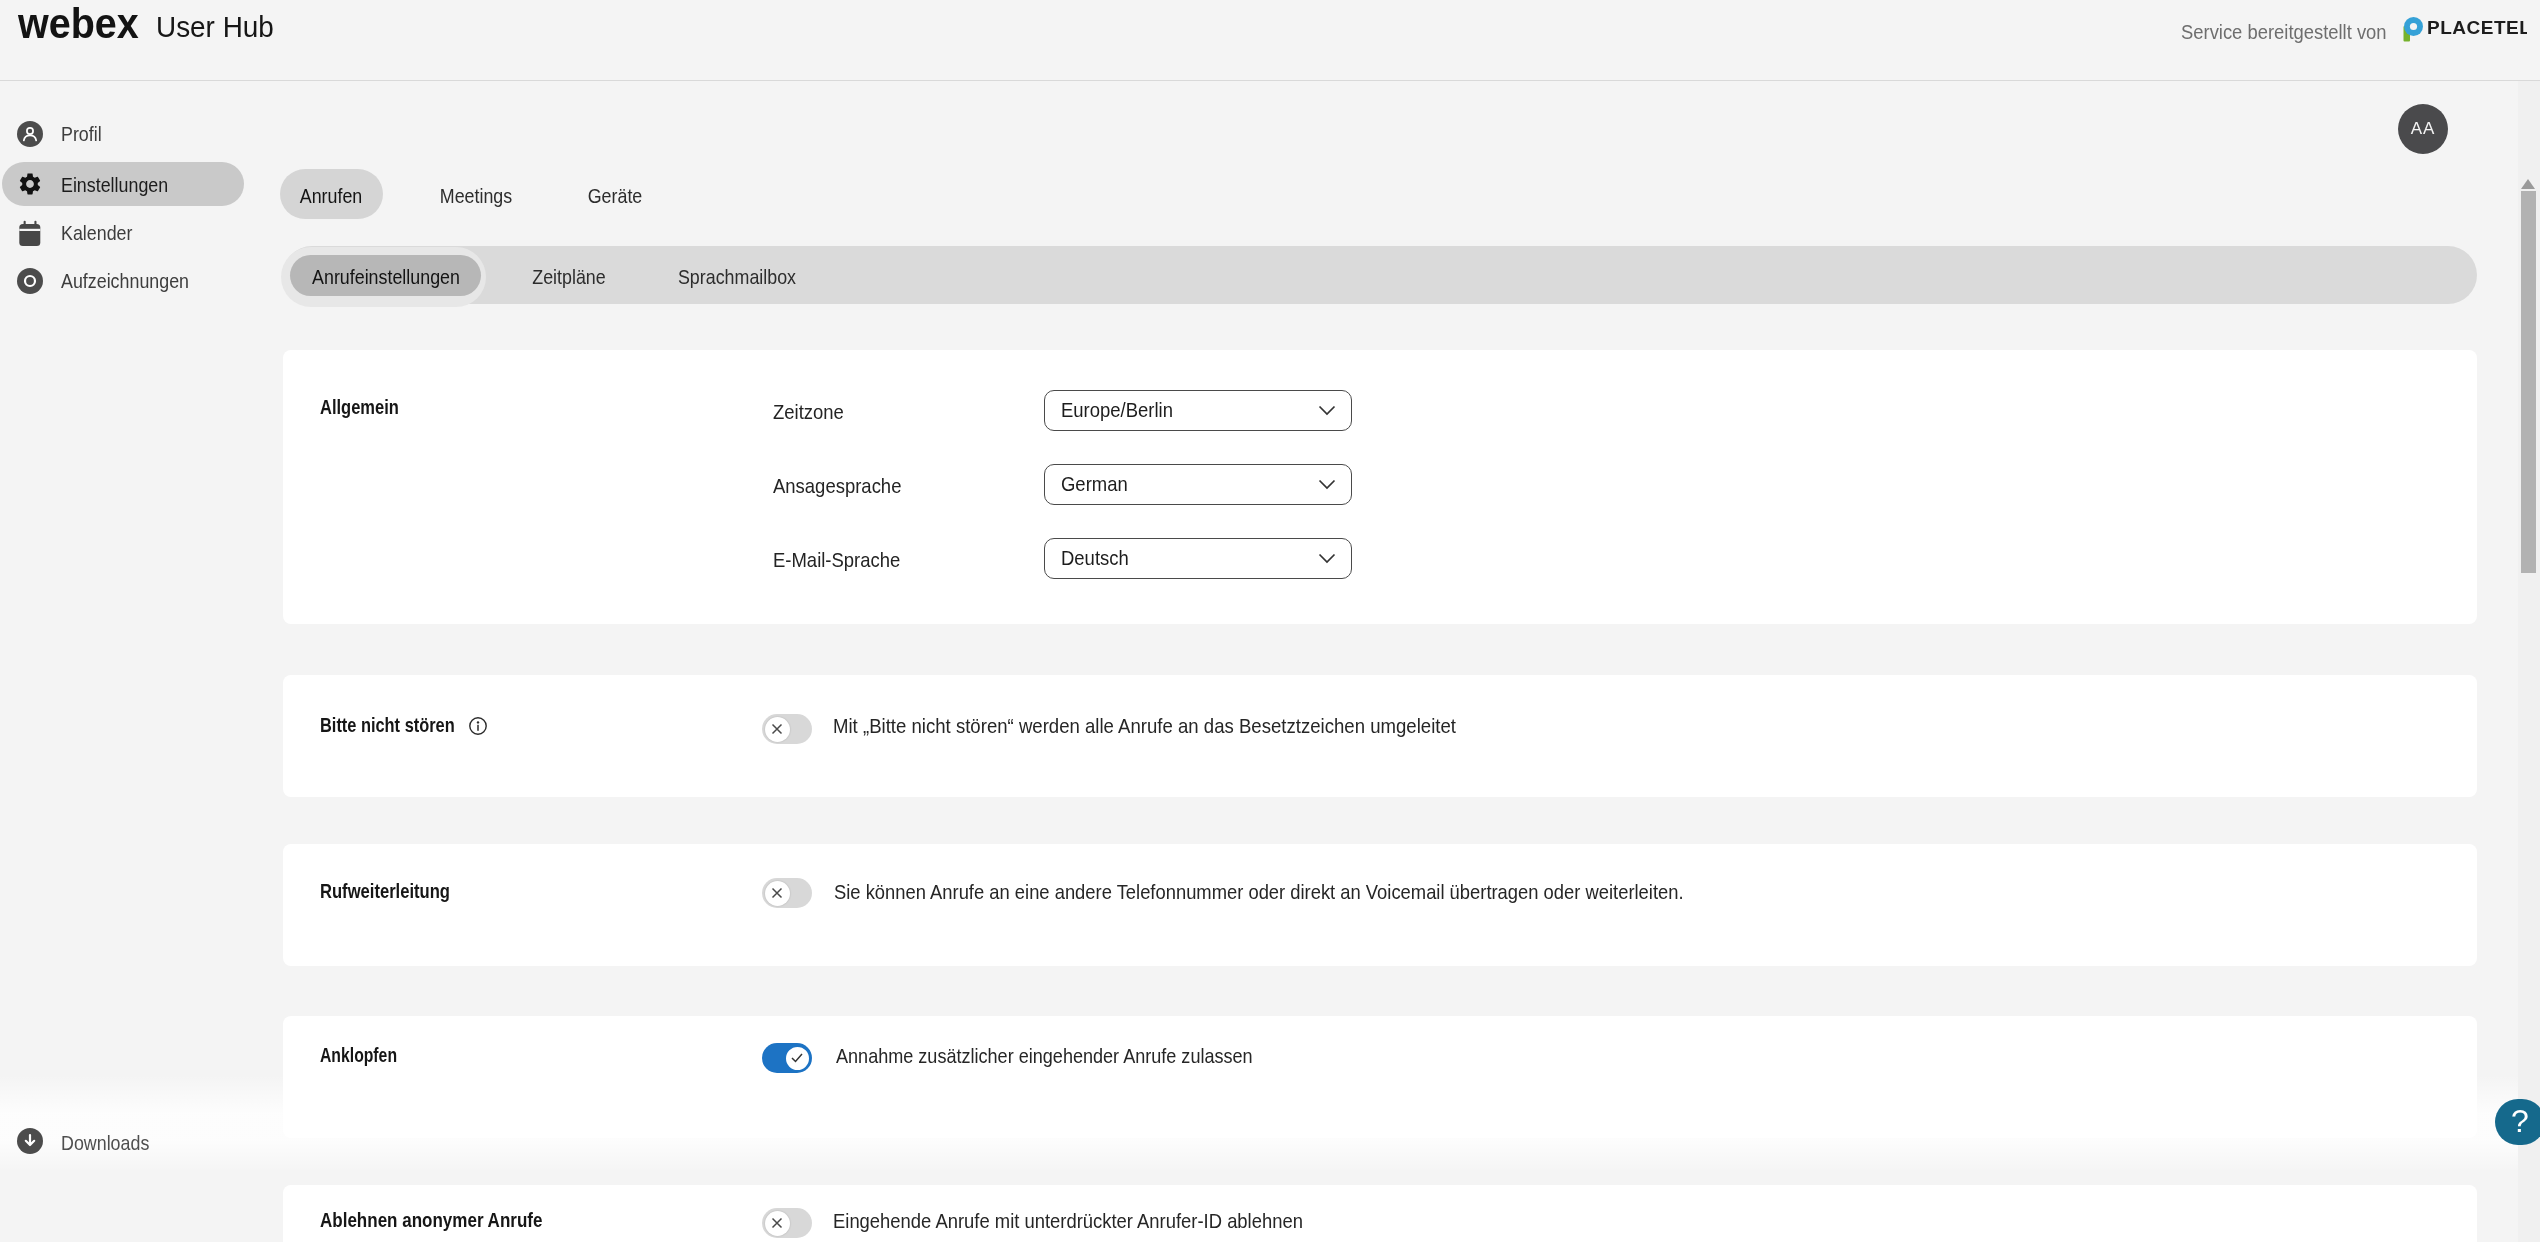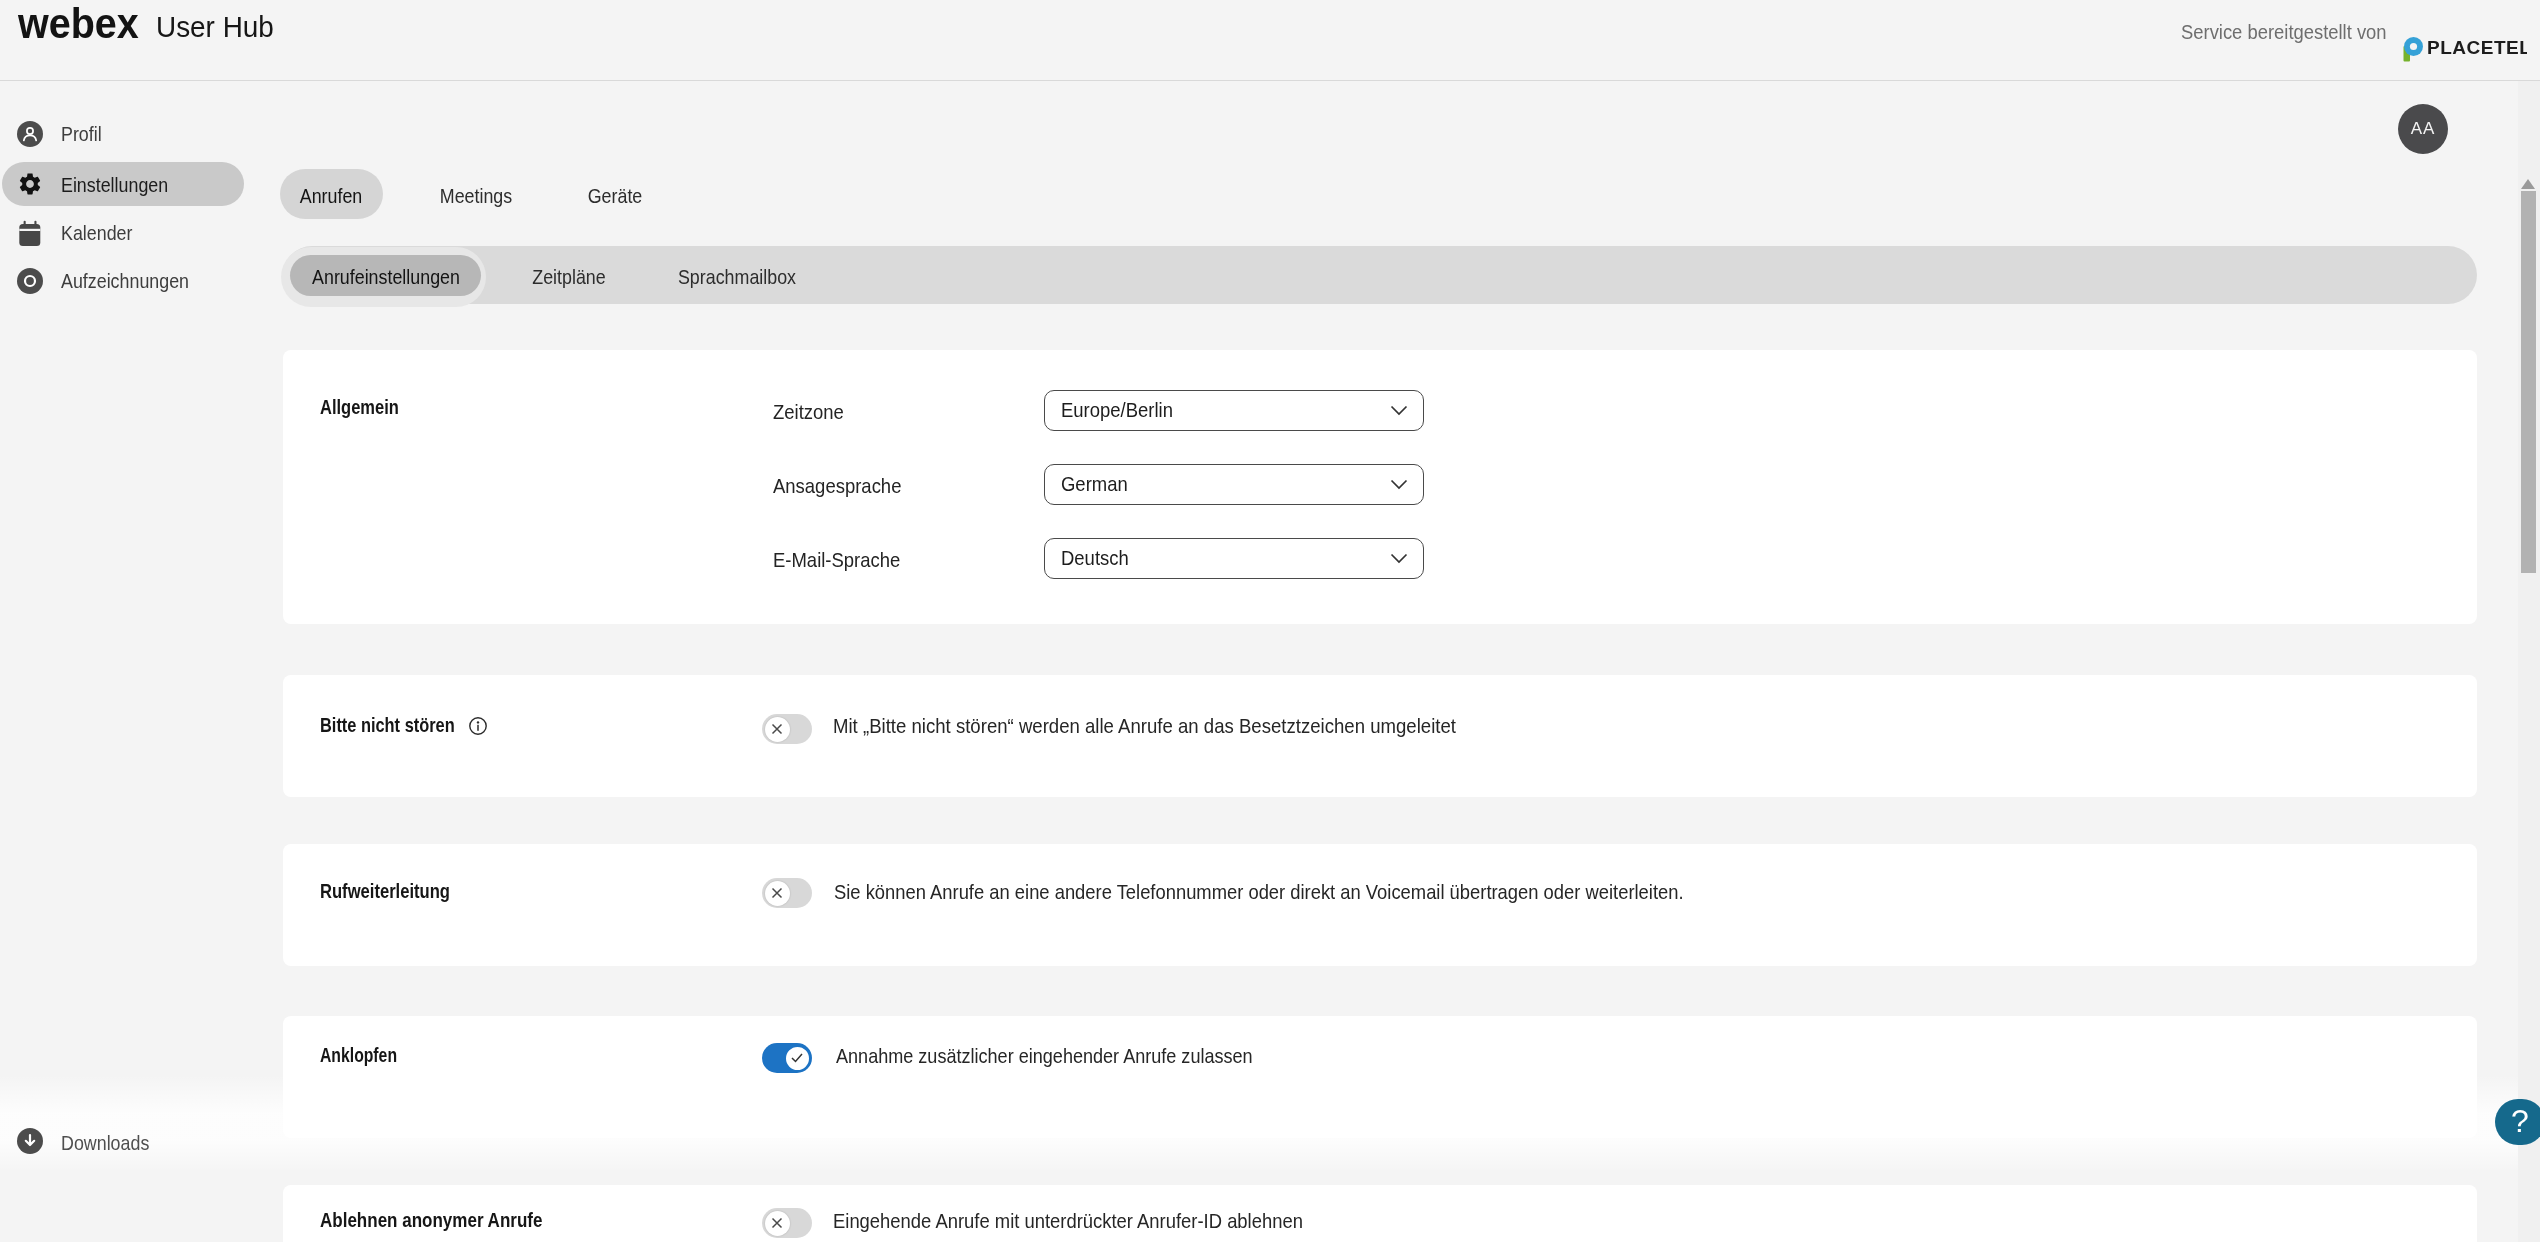--- a/index.html
+++ b/index.html
@@ -35,21 +35,21 @@
   
   #tab-anrufen { position:absolute; left:280px; top:169px; width:103px; height:50px; border-radius:25px; background:#d5d5d5; }
   #bar2 { position:absolute; left:283px; top:246px; width:2194px; height:58px; border-radius:29px; background:#dadada; }
   #pill2 { position:absolute; left:290px; top:255px; width:191px; height:41px; border-radius:21px; background:#b7b7b7; }
   #halo2 { position:absolute; left:281px; top:247px; width:205px; height:60px; border-radius:30px; background:#e7e7e7; }
 
   
   .card { position:absolute; left:283px; width:2194px; background:#ffffff; border-radius:8px; }
 
   
-  .sel { position:absolute; left:1044px; width:380px; height:41px; border:1.5px solid #4a4a4a; border-radius:10px; background:#fff; }
+  .sel { position:absolute; left:1044px; width:308px; height:41px; border:1.5px solid #4a4a4a; border-radius:10px; background:#fff; }
   .sel .txt { position:absolute; left:16px; top:8px; font-size:21px; line-height:21px; color:#1d1d1d; transform:scaleX(0.88); transform-origin:left top; white-space:nowrap; }
   .sel svg { position:absolute; right:15px; top:14px; }
 
   
   .tgl { position:absolute; left:762px; width:50px; height:30px; border-radius:15px; background:#d8d8d8; }
   .tgl .knob { position:absolute; left:2.5px; top:2.5px; width:25px; height:25px; border-radius:50%; background:#fff; box-shadow:0 0 2px rgba(0,0,0,0.18); }
   .tglon { position:absolute; left:762px; width:50px; height:30px; border-radius:15px; background:#1d73c4; }
   .tglon .knob { position:absolute; right:1.5px; top:1.5px; width:27px; height:27px; border-radius:50%; background:#fff; border:2.5px solid #1d73c4; }
   .knob svg { position:absolute; left:50%; top:50%; transform:translate(-50%,-50%); }
 
@@ -61,21 +61,21 @@
   #help { position:absolute; left:2495px; top:1099px; width:50px; height:46px; border-radius:23px; background:#15698c; color:#fff; font-size:32px; line-height:45px; text-align:center; font-weight:normal; }
   #avatar { position:absolute; left:2398px; top:104px; width:50px; height:50px; border-radius:50%; background:#4a4a4c; color:#f4f4f4; font-size:17px; line-height:50px; text-align:center; letter-spacing:1px; }
 </style>
 </head>
 <body>
 
 <div id="header"></div>
 <div id="webex">webex</div>
 <div id="userhub">User Hub</div>
 <div id="svctext">Service bereitgestellt von</div>
-<div class="abs" id="placetel" style="left:2403px; top:36px;">
+<div class="abs" id="placetel" style="left:2403px; top:16px;">
   <svg width="124" height="28" viewBox="0 0 124 28">
     <rect x="0.5" y="10" width="6.5" height="15.5" rx="1" fill="#76b22c"></rect>
     <circle cx="10.5" cy="10.5" r="9.5" fill="#35a1d7"></circle>
     <circle cx="10.5" cy="10.5" r="3.6" fill="#f4f4f4"></circle>
     <text x="24" y="17.5" font-family="Liberation Sans, sans-serif" font-size="19" font-weight="bold" letter-spacing="0.5" fill="#1d1d1d">PLACETEL</text>
   </svg>
 </div>
 <div id="avatar">AA</div>
 
 <div class="abs" style="left:0; top:1075px; width:2540px; height:95px; background:linear-gradient(to bottom, rgba(255,255,255,0) 0%, rgba(255,255,255,0.8) 40%, rgba(255,255,255,0.8) 68%, rgba(255,255,255,0.1) 100%);"></div>

